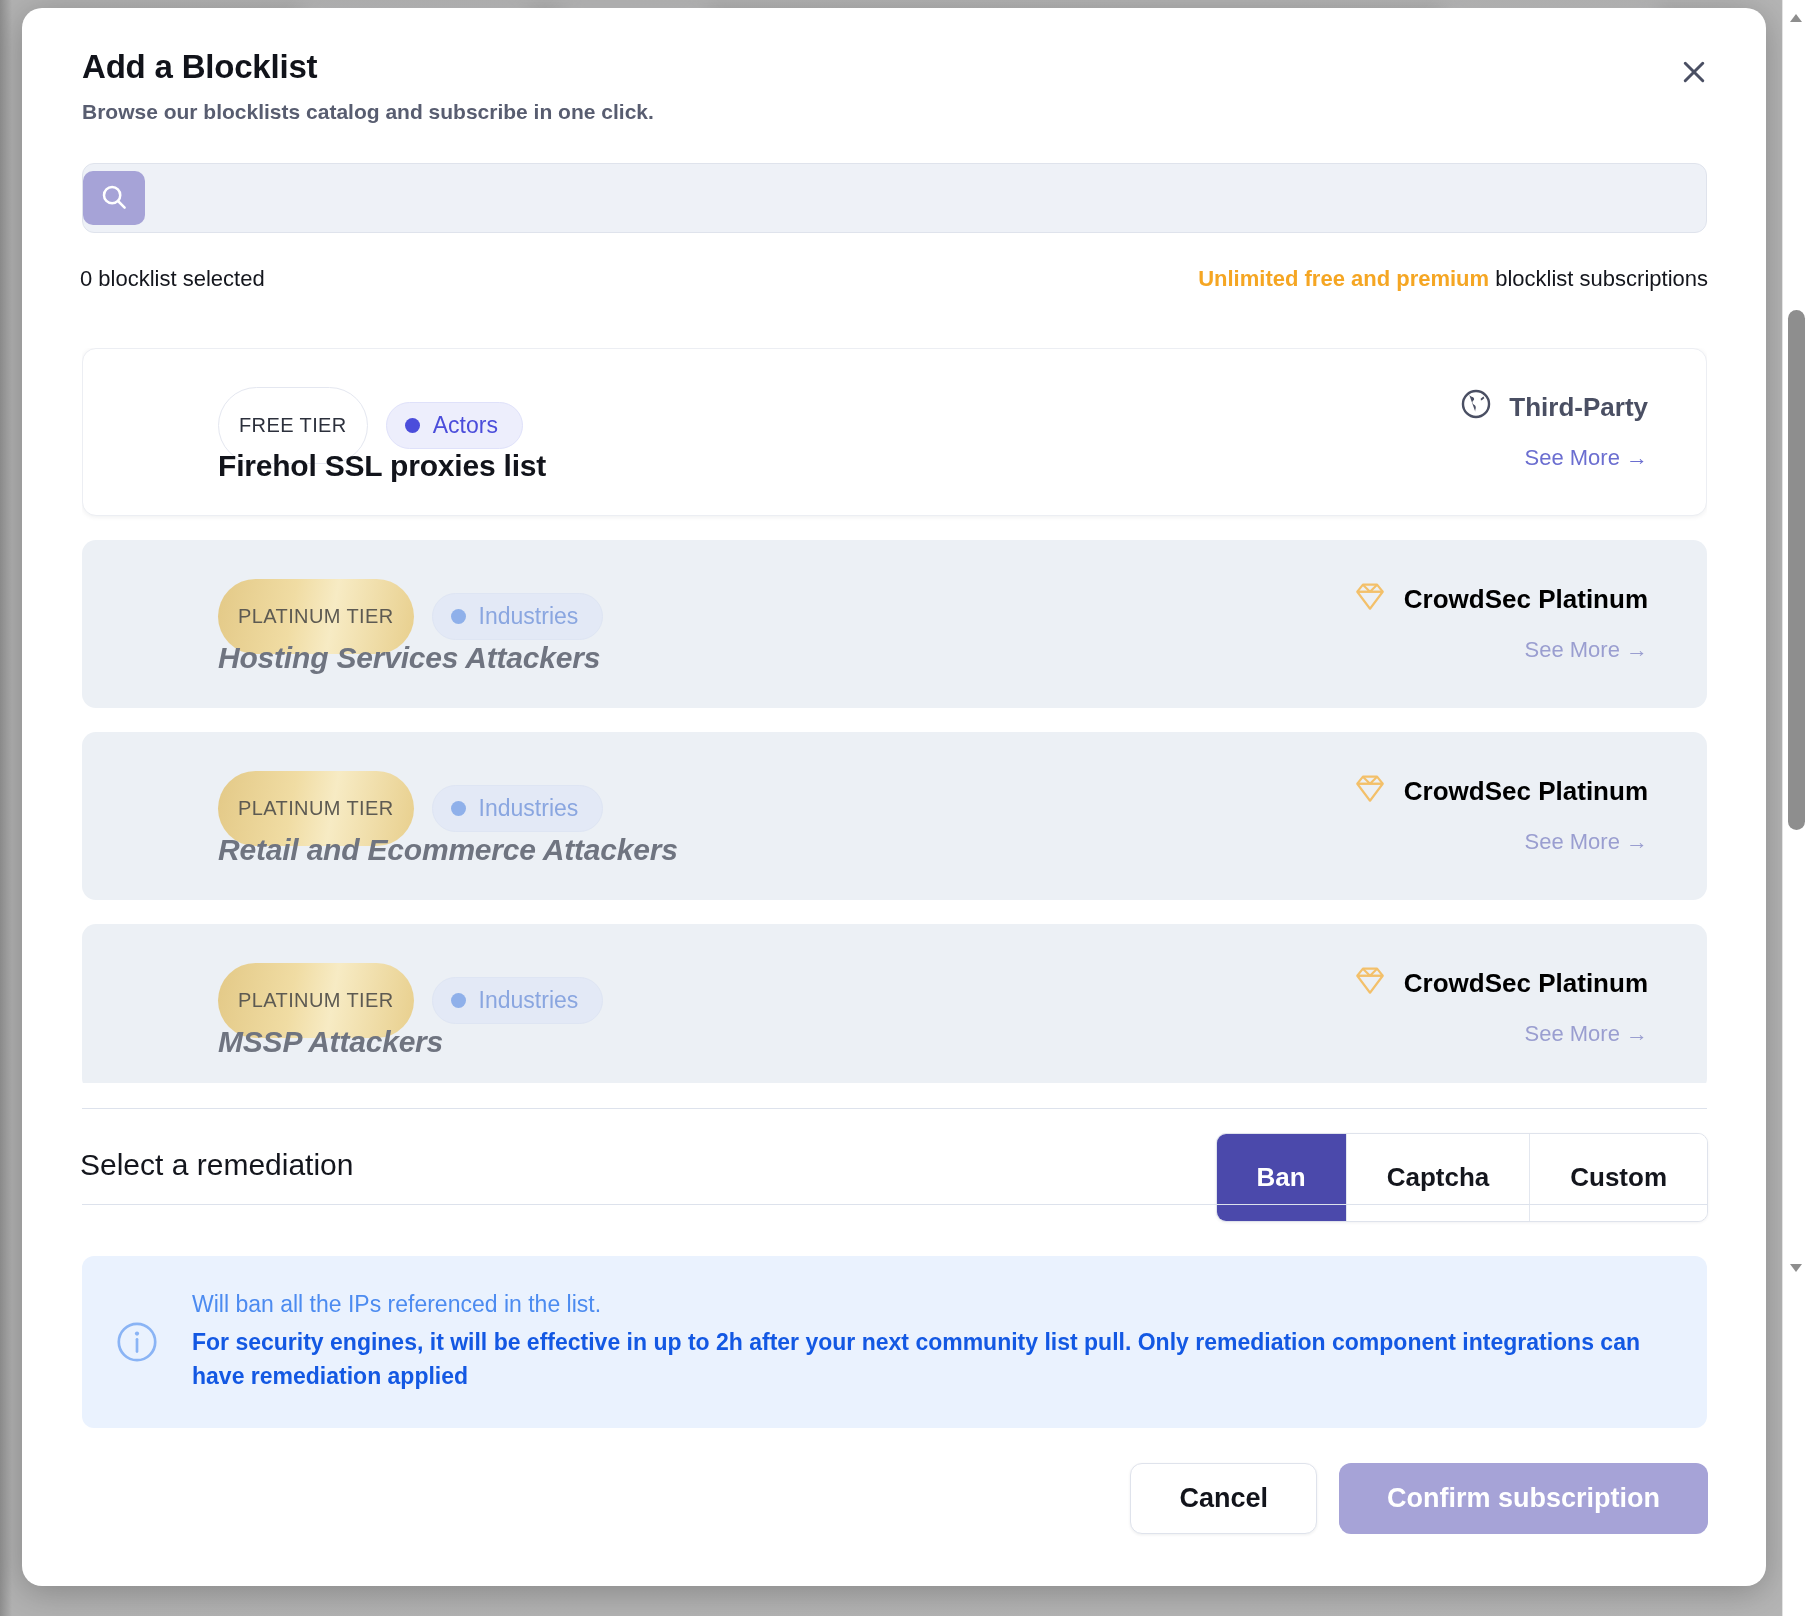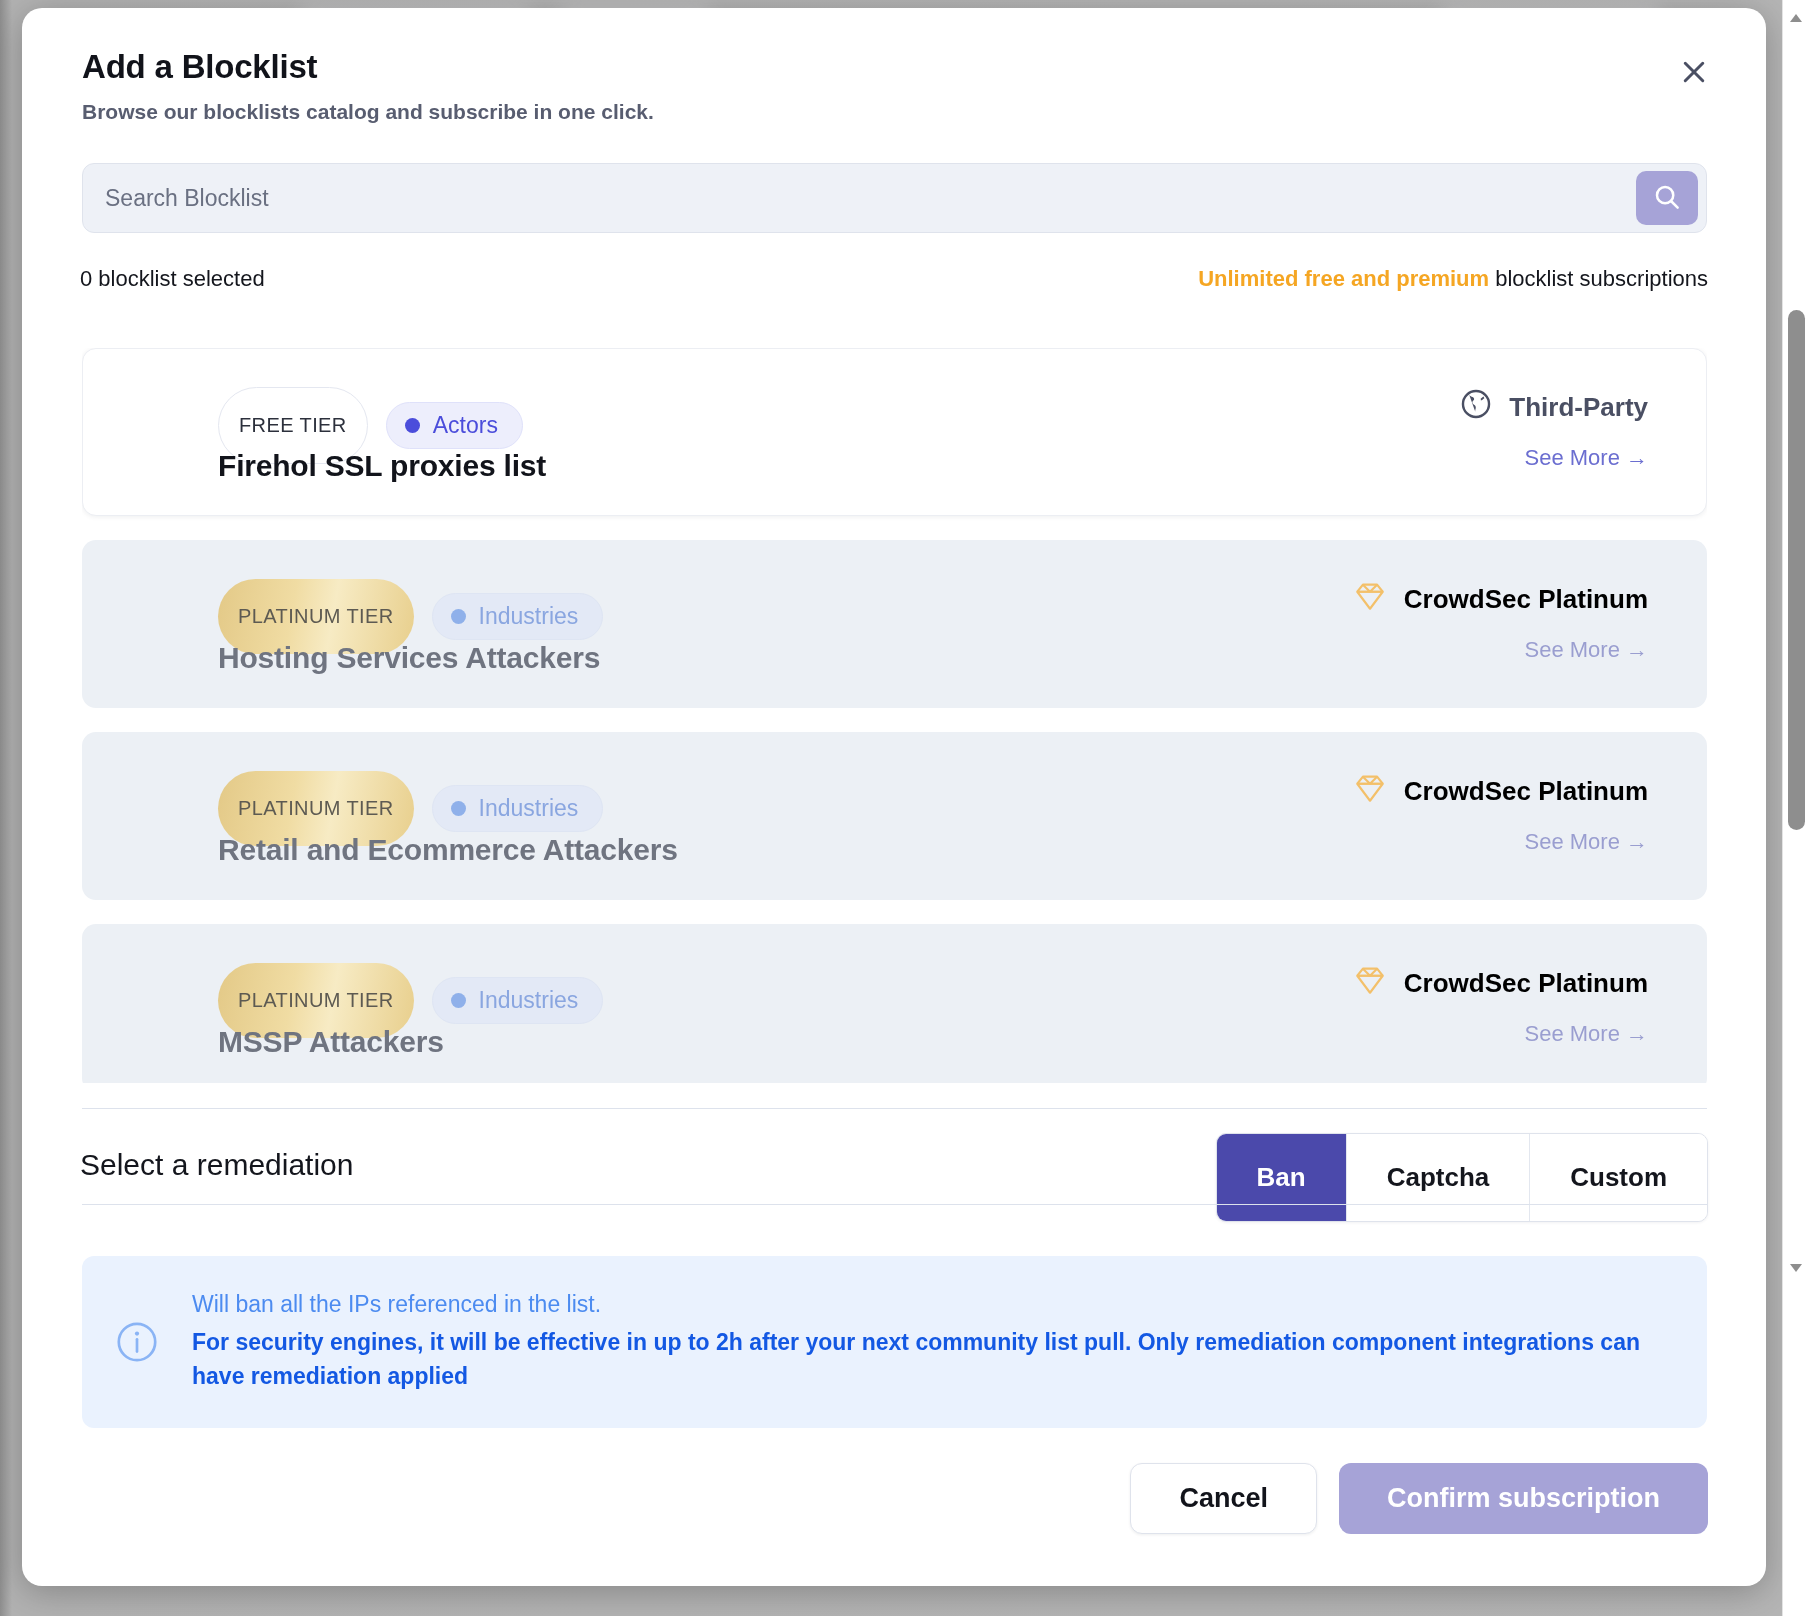--- a/index.html
+++ b/index.html
@@ -138,21 +138,21 @@
   .badge-cat.muted  { background: #e3e9f6; border: 1px solid #dee5f3; color: #8aa6e0; }
   .dot { width: 15px; height: 15px; border-radius: 50%; display:block; }
   .badge-cat.active .dot { background: #4b4ddb; }
   .badge-cat.muted  .dot { background: #8fb0ea; }
 
   .card-name {
     position: absolute; left: 135px; top: 100px;
     font-size: 30px; font-weight: 700; letter-spacing: -.2px;
   }
   .card.free .card-name { color: #12141b; }
-  .card.platinum .card-name { color: #6f7480; }
+  .card.platinum .card-name { color: #6f7480; font-style: italic; }
 
   .provider {
     position: absolute; right: 58px; top: 38px;
     display: flex; align-items: center; gap: 16px;
     font-size: 26px; font-weight: 700; white-space: nowrap;
   }
   .provider.third { color: #4a4f63; }
   .see-more {
     position: absolute; right: 58px; top: 96px;
     font-size: 22px; color: #6b6ed0;
@@ -271,21 +271,20 @@
     <button class="close-btn">
       <span>
         <svg width="30" height="30" viewBox="0 0 24 24" fill="none" stroke="#4a4f63" stroke-width="2.4" stroke-linecap="round">
           <line x1="5" y1="5" x2="19" y2="19"></line>
             <line x1="19" y1="5" x2="5" y2="19"></line>
         </svg>
       </span>
     </button>
 
     <div class="search-wrap">
-      <input class="search-input" type="text" placeholder="Search Blocklist" style="">
       <button class="search-btn">
         <span>
           <svg width="30" height="30" viewBox="0 0 24 24" fill="none" stroke="#ffffff" stroke-width="2" stroke-linecap="round">
             <circle cx="10.5" cy="10.5" r="6.5"></circle>
               <line x1="15.4" y1="15.4" x2="20.5" y2="20.5"></line>
           </svg>
         </span>
       </button>
     </div>
 

